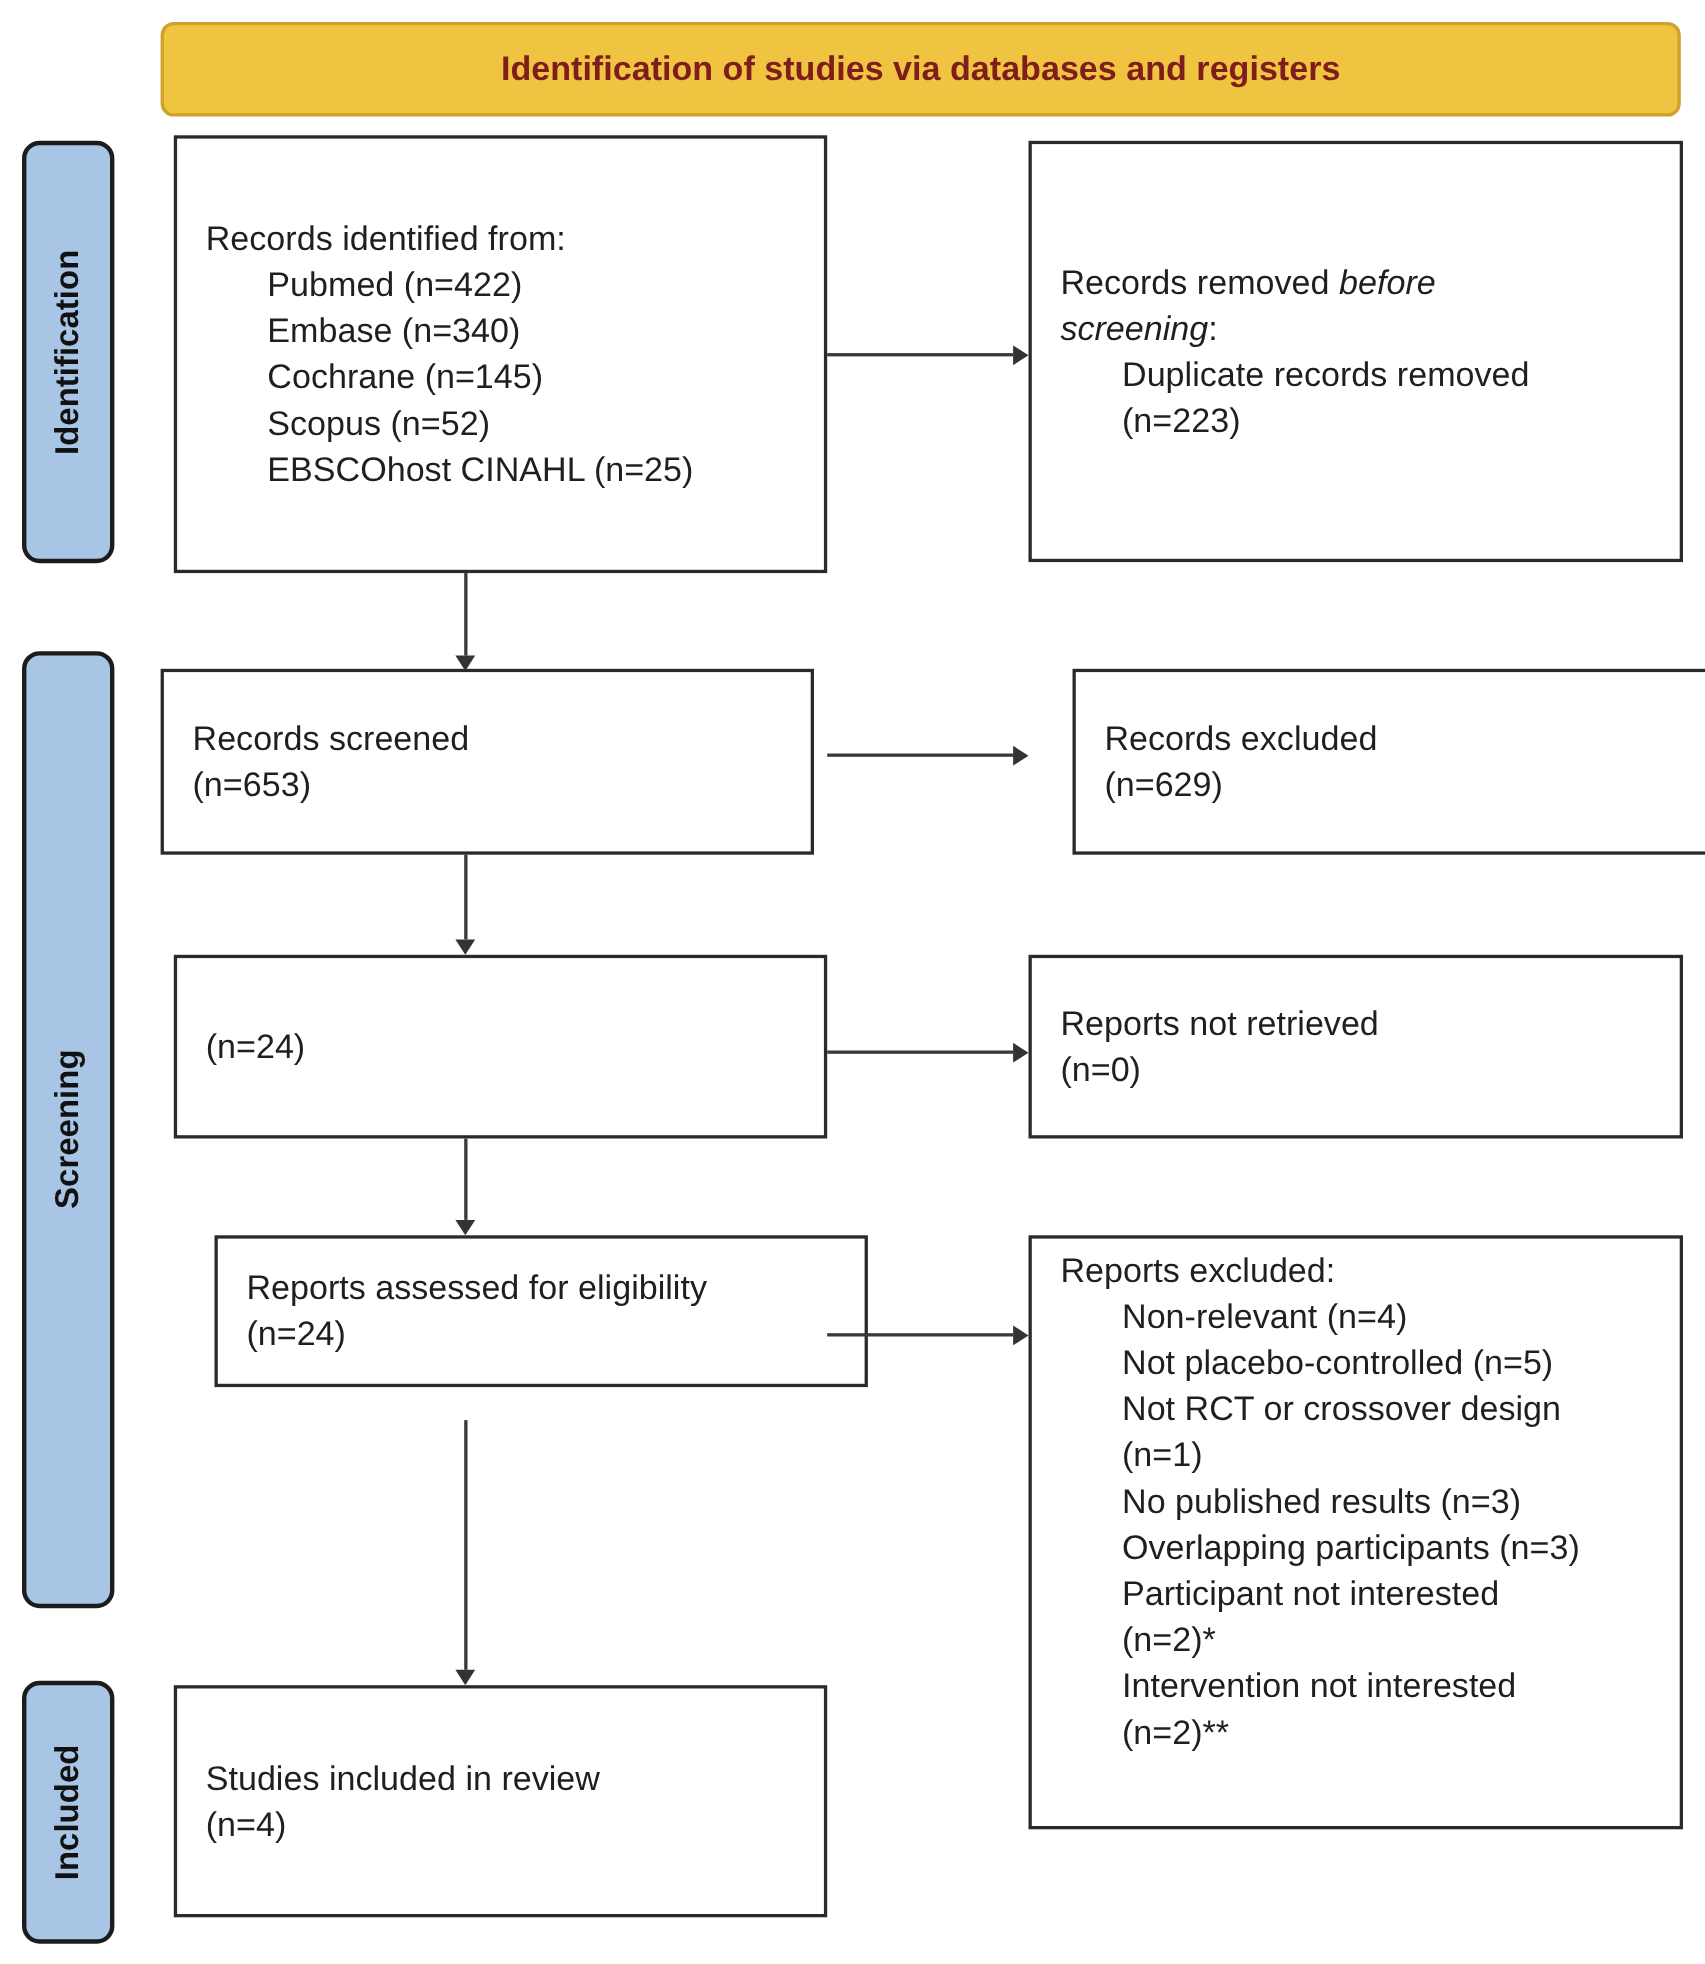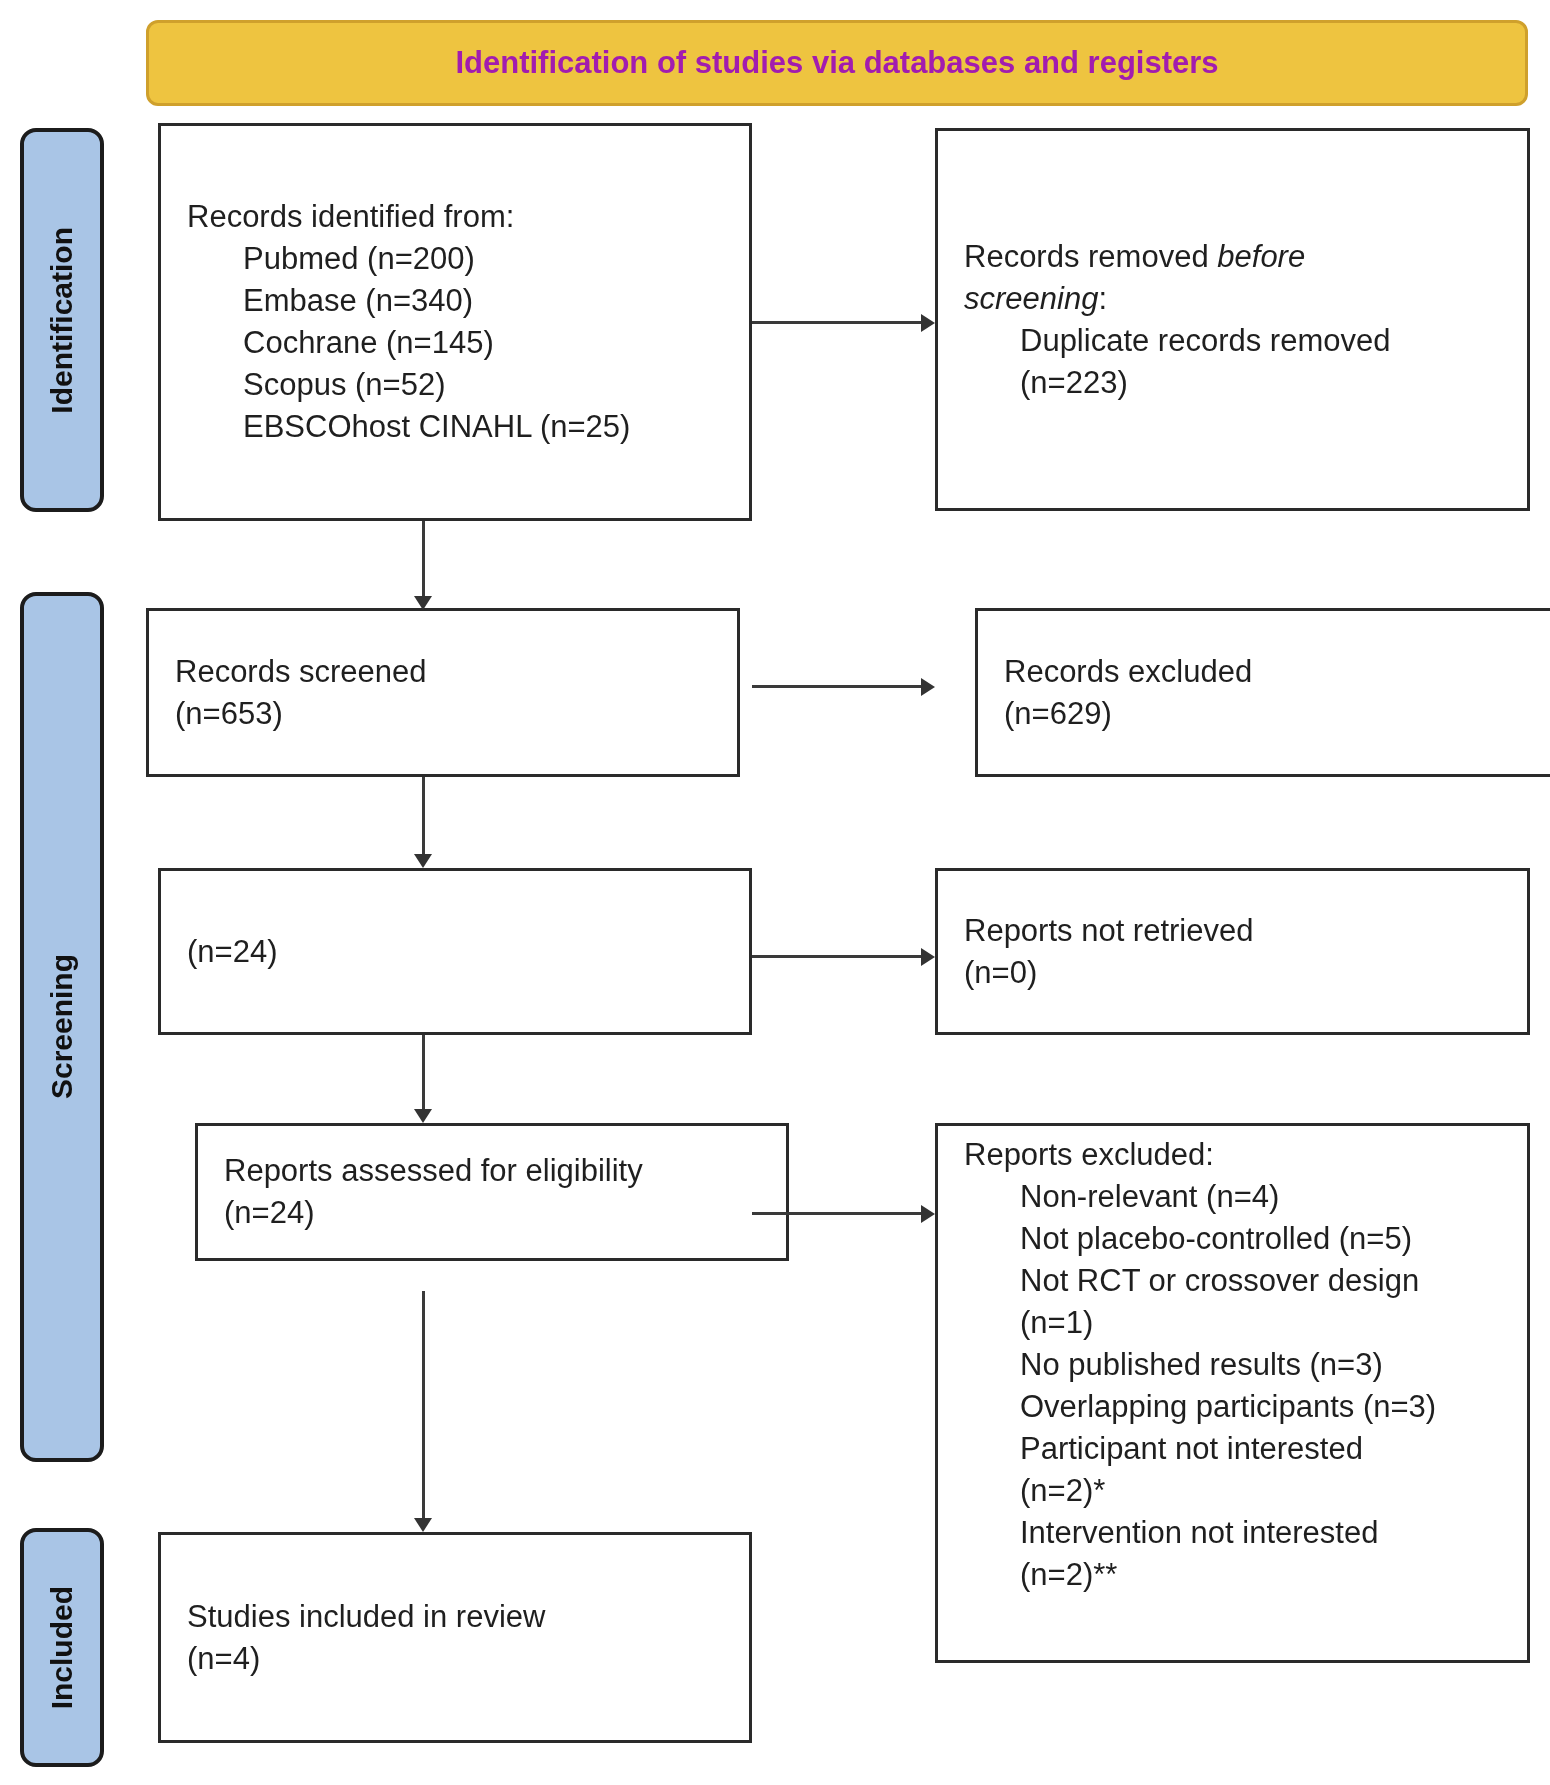--- a/index.html
+++ b/index.html
@@ -19,21 +19,21 @@
     width: 1382px; height: 86px;
     background: #eec440;
     border: 3px solid #cfa02c;
     border-radius: 12px;
     box-sizing: border-box;
     display: flex; align-items: center; justify-content: center;
   }
   .banner-title {
     font-size: 31px;
     font-weight: bold;
-    color: #a21caf;
+    color: #7f1d1d;
   }
   
   .tab {
     position: absolute;
     left: 20px; width: 84px;
     background: #a9c5e6;
     border: 4px solid #1c1c1c;
     border-radius: 16px;
     box-sizing: border-box;
     display: flex; align-items: center; justify-content: center;
@@ -102,21 +102,21 @@
   </div>
   <div class="tab" style="top:592px; height:870px;">
     <span class="tab-text">Screening</span>
   </div>
   <div class="tab" style="top:1528px; height:239px;">
     <span class="tab-text">Included</span>
   </div>
 
   <div class="box" style="left:158px; top:123px; width:594px; height:398px;">
       <div class="line"><span>Records identified from:</span></div>
-      <div class="line indent"><span>Pubmed (n=200)</span></div>
+      <div class="line indent"><span>Pubmed (n=422)</span></div>
       <div class="line indent"><span>Embase (n=340)</span></div>
       <div class="line indent"><span>Cochrane (n=145)</span></div>
       <div class="line indent"><span>Scopus (n=52)</span></div>
       <div class="line indent"><span>EBSCOhost CINAHL (n=25)</span></div>
     </div>
 
   <div class="box" style="left:146px; top:608px; width:594px; height:169px;">
       <div class="line"><span>Records screened</span></div>
       <div class="line"><span>(n=653)</span></div>
     </div>

